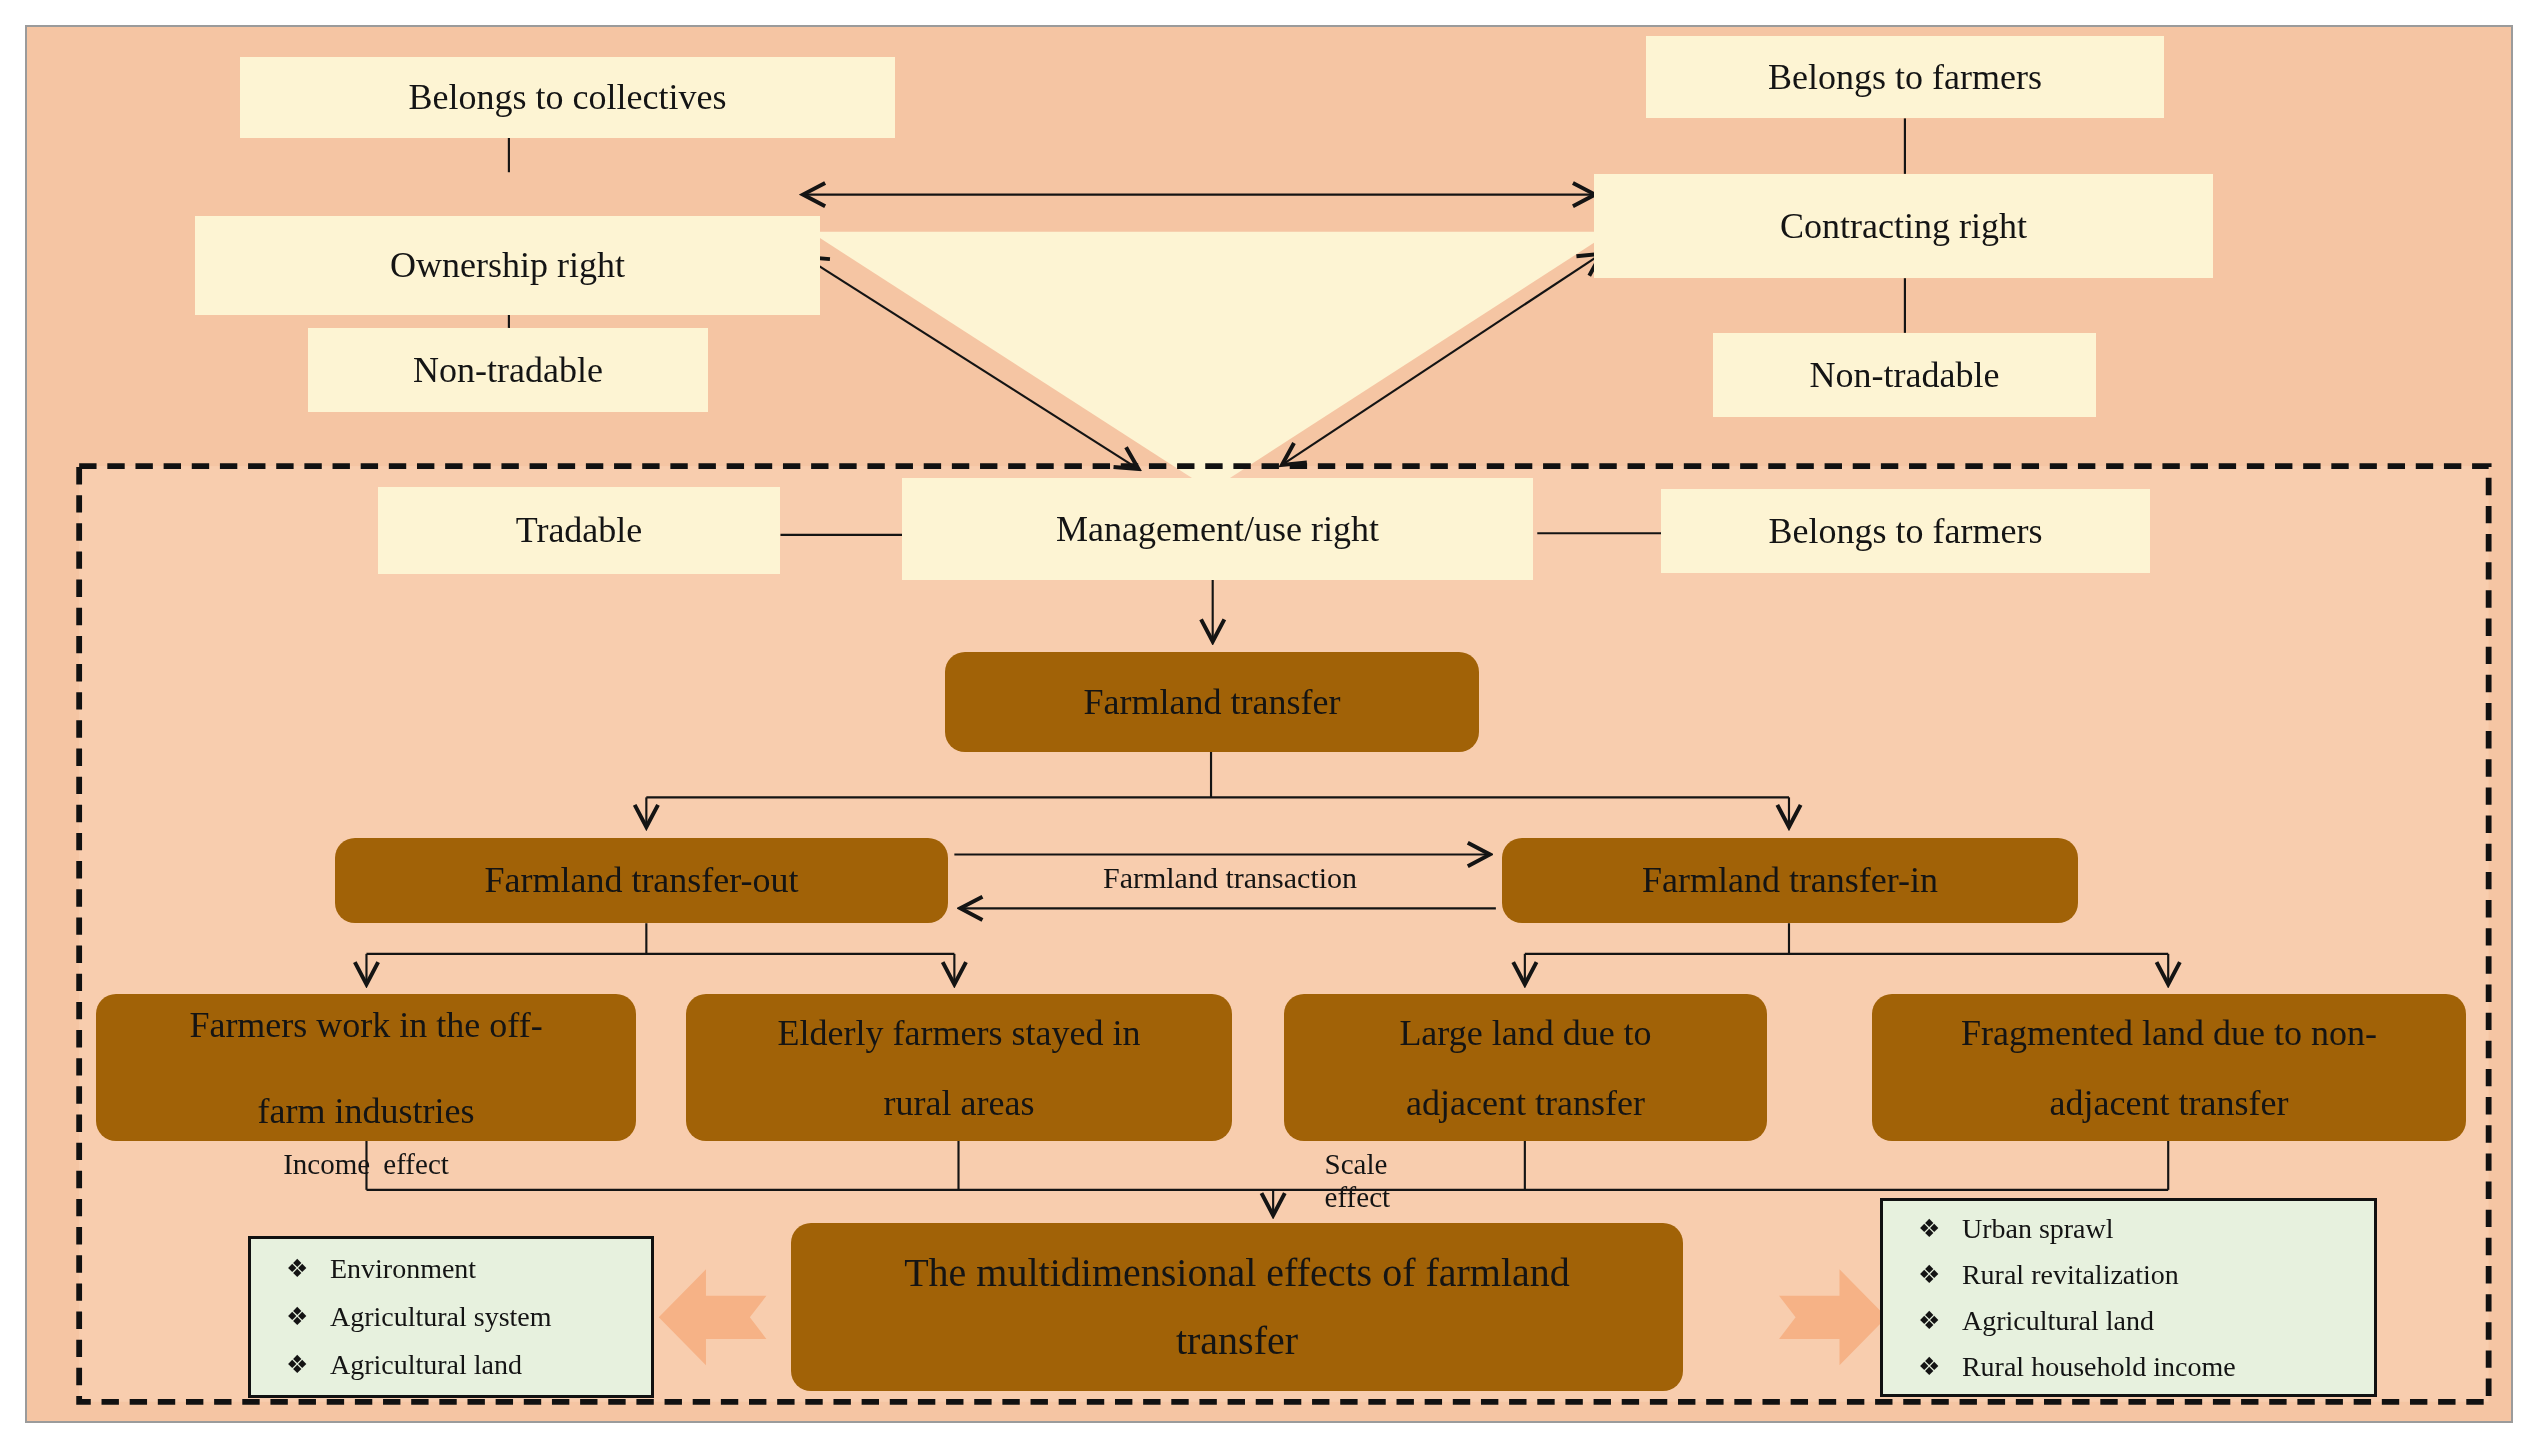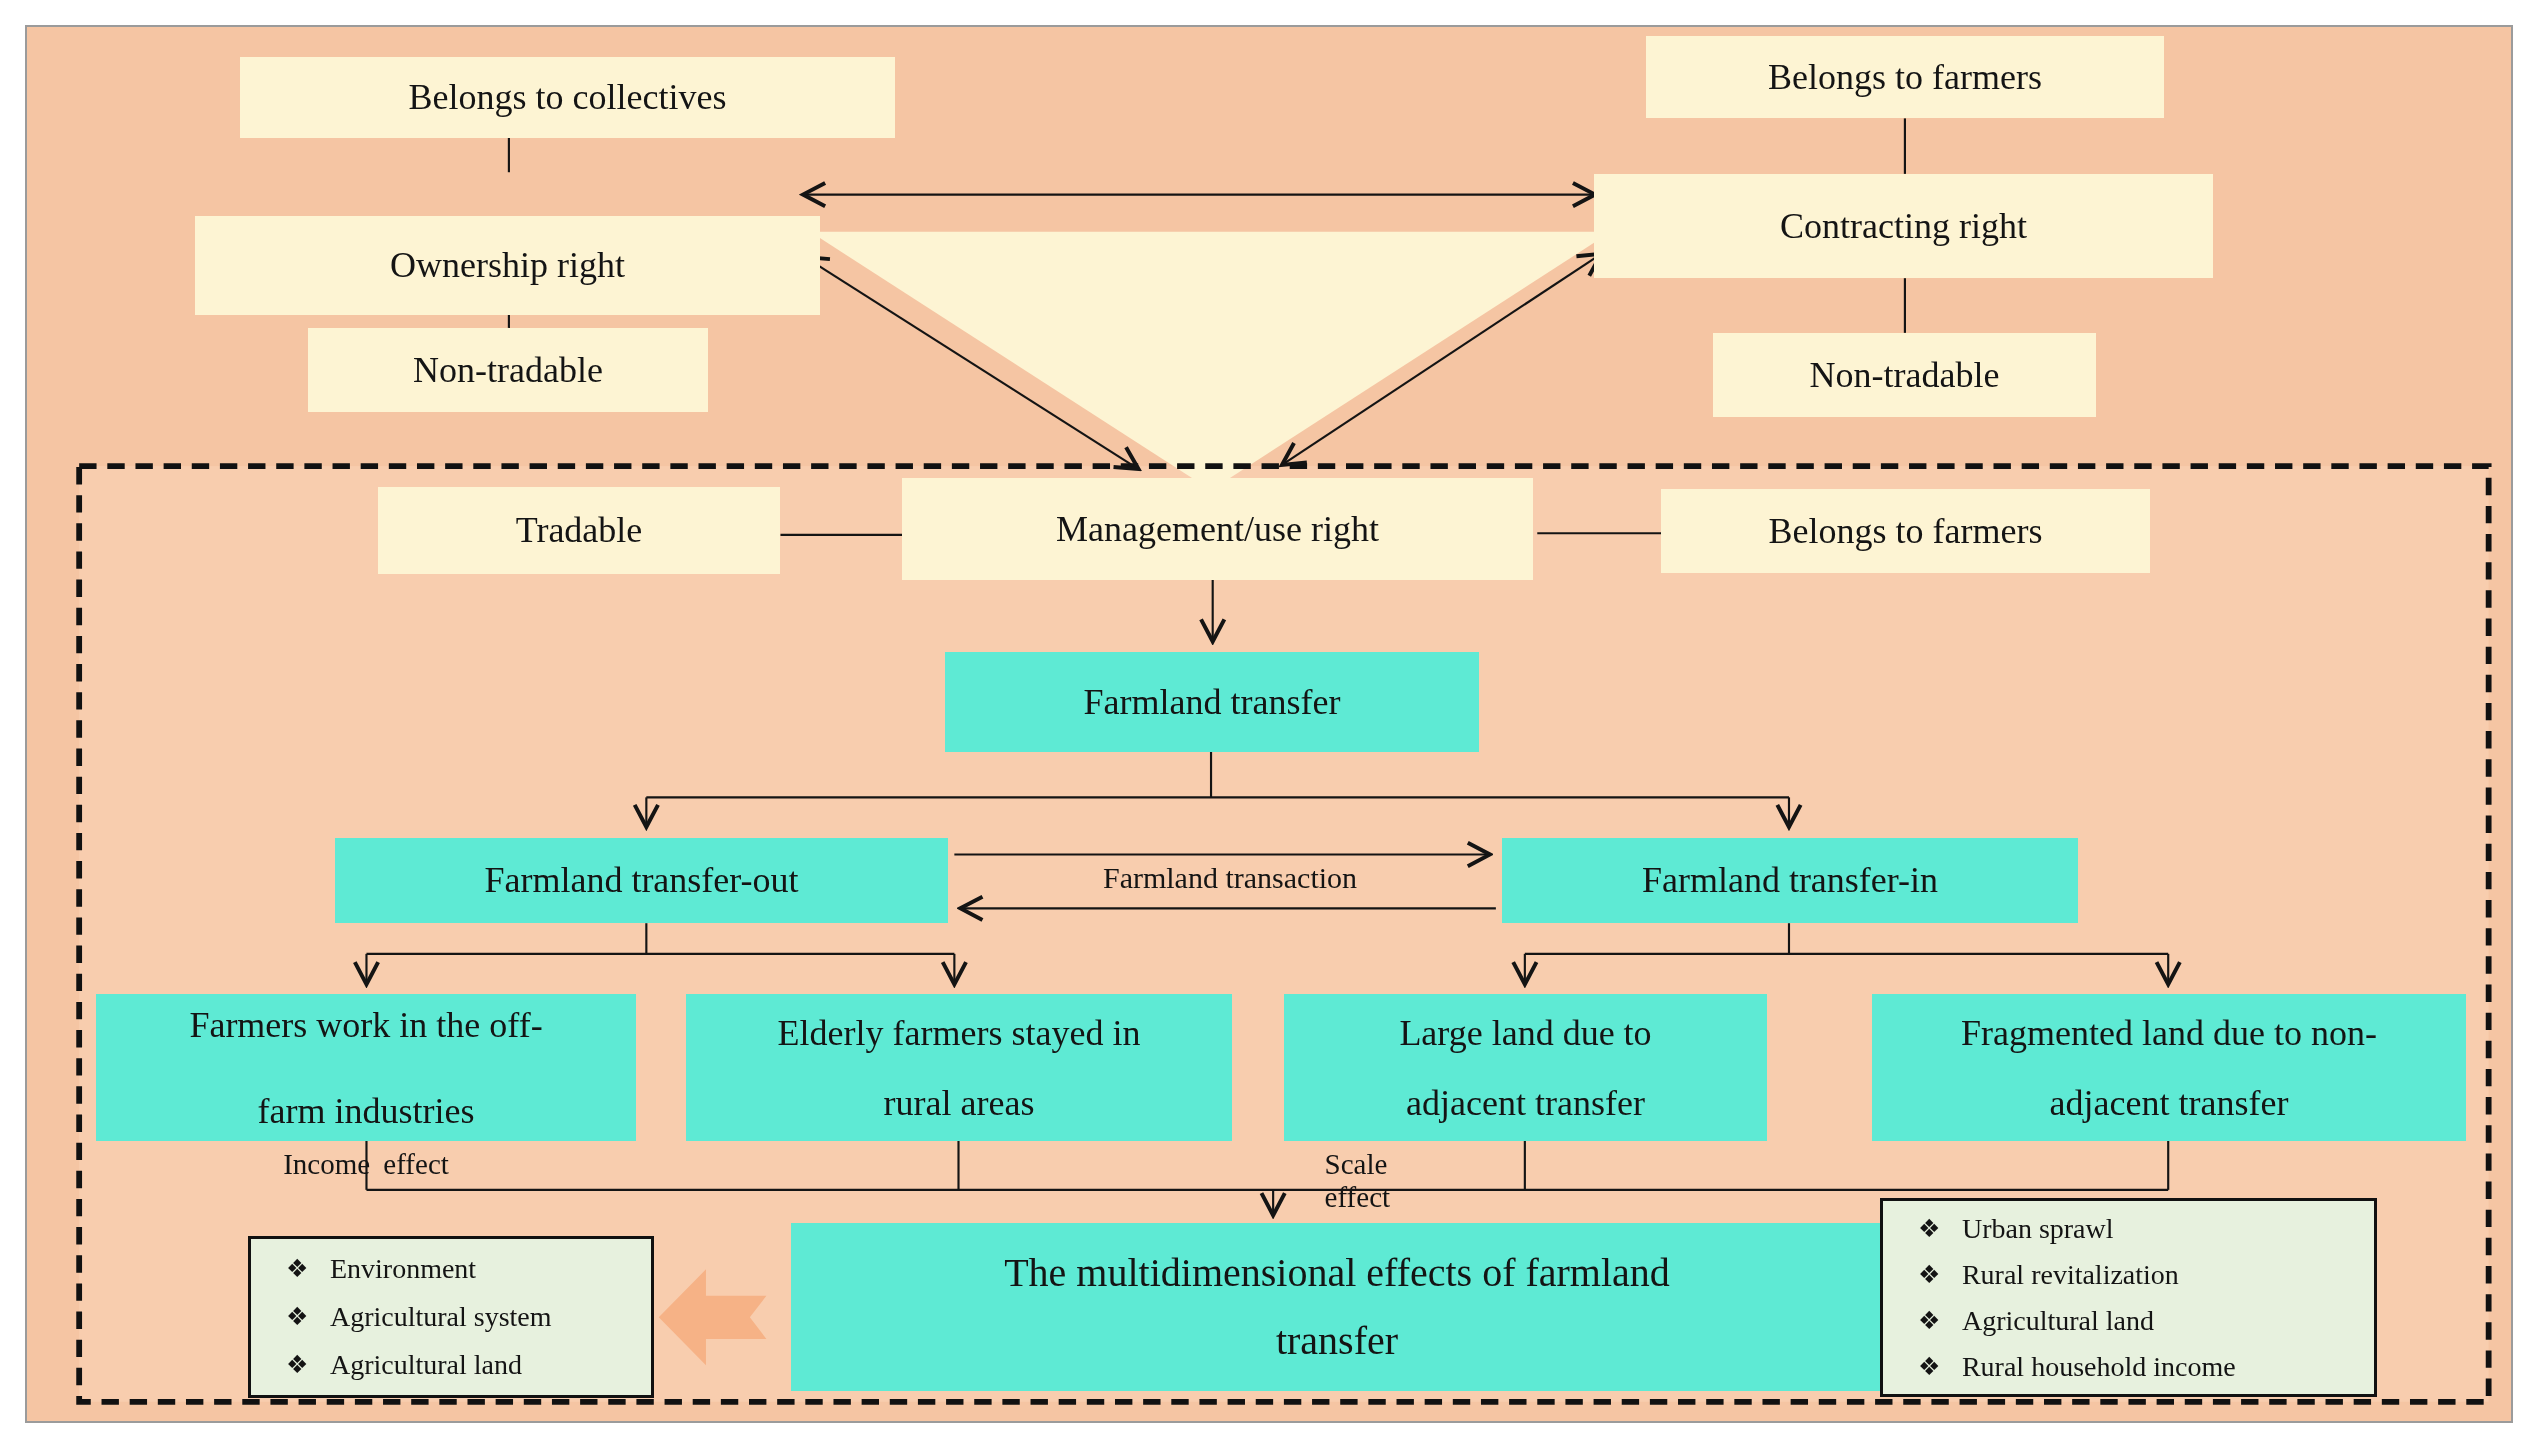--- a/index.html
+++ b/index.html
@@ -4,21 +4,21 @@
 <style>
   html,body{margin:0;padding:0;background:#ffffff;}
   #stage{position:relative;width:2538px;height:1449px;background:#ffffff;overflow:hidden;
          font-family:"Liberation Serif","DejaVu Serif",serif;color:#141414;}
   #panel{position:absolute;left:25px;top:25px;width:2488px;height:1398px;
          background:#f5c5a3;border:2.5px solid #9b9b9b;box-sizing:border-box;}
   #overlay{position:absolute;left:0;top:0;width:2538px;height:1449px;}
   .box{position:absolute;display:flex;flex-direction:column;align-items:center;justify-content:center;
        text-align:center;box-sizing:border-box;font-size:36px;line-height:1.25;}
   .cream{background:#fdf4d3;}
-  .orange{background:#5eead4;}
+  .orange{background:#a16207;border-radius:20px;}
   .green{background:#e7f1de;border:3.3px solid #111;align-items:flex-start;justify-content:center;
          padding-left:35px;font-size:28px;}
   .green .li{display:flex;align-items:center;}
   .green .bullet{font-size:25px;margin-right:21.5px;}
   .twoline{line-height:70px;}
   .multi{font-size:40px;line-height:68px;}
   .edge-label{position:absolute;display:flex;justify-content:center;font-size:29px;}
   .edge-label span{padding:0 6.6px;}
   .transaction-label{position:absolute;text-align:center;font-size:30px;}
 </style>
@@ -152,21 +152,21 @@
 
   <div class="edge-label" style="left:159px;top:1148px;width:414px;">
     <span>Income</span>
     <span>effect</span>
   </div>
   <div class="edge-label" style="left:1318px;top:1148px;width:414px;flex-direction:column;">
     <span>Scale</span>
     <span>effect</span>
   </div>
 
-  <div class="box orange multi" style="left:791px;top:1223px;width:1092px;height:168px;">
+  <div class="box orange multi" style="left:791px;top:1223px;width:892px;height:168px;">
     <span>The multidimensional effects of farmland</span>
     <span>transfer</span>
   </div>
 
   <div class="box green" style="left:248px;top:1236px;width:406px;height:162px;line-height:48px;">
     <div class="li">
       <span class="bullet">❖</span>
       <span>Environment</span>
     </div>
     <div class="li">

